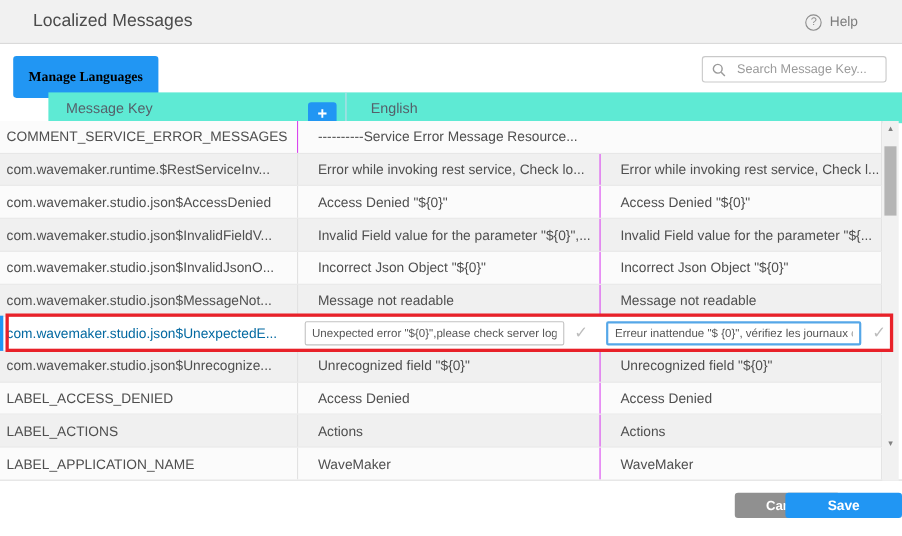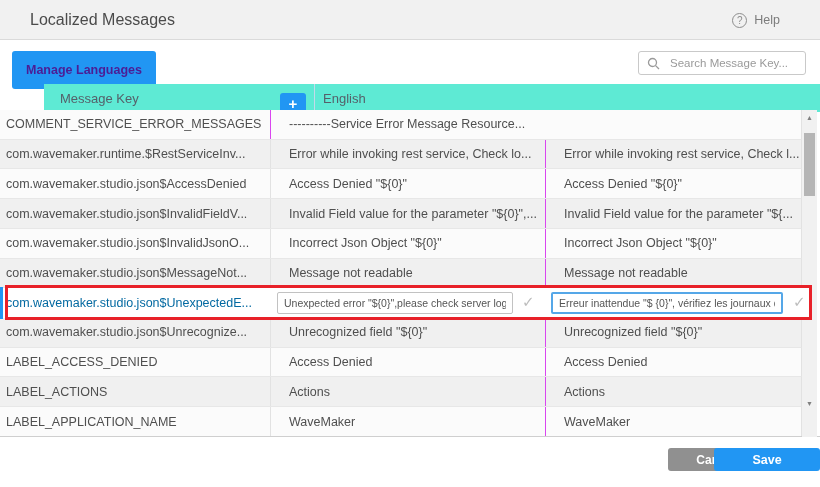--- a/index.html
+++ b/index.html
@@ -12,33 +12,33 @@
     background:#f1f1f1; border-bottom:1px solid #dadada; display:flex; align-items:center; }
   .title { margin-left:30px; font-size:16px; color:#4b4b4b; }
   .help { position:absolute; right:40px; top:0; height:40px; display:flex; align-items:center; gap:7px;
     color:#7c7c7c; font-size:12.5px; cursor:pointer; }
   .help-circle { width:15px; height:15px; border:1px solid #8d8d8d; border-radius:50%;
     display:flex; align-items:center; justify-content:center; font-size:10px; color:#8d8d8d; }
 
   
   .toolbar { position:absolute; left:0; top:41px; width:820px; height:43px; background:#fff; }
   .btn-manage { position:absolute; left:12px; top:10px; height:38px; padding:0 14px;
-    background:#2196f3; color:#4c1d95; font-size:12.5px; font-weight:bold; border:none; border-radius:3px;
-    display:flex; align-items:center; cursor:pointer; }
+    background:#2196f3; color:#000000; font-size:12.5px; font-weight:bold; border:none; border-radius:3px;
+    display:flex; align-items:center; cursor:pointer;font-family:Liberation Serif, serif; }
   .searchbox { position:absolute; right:14px; top:10px; width:168px; height:24px;
     border:1px solid #c9c9c9; border-radius:3px; background:#fff; display:flex; align-items:center; padding:0 8px; gap:10px; }
   .searchbox input { border:none; outline:none; flex:1; font-size:11.5px; color:#555; min-width:0;
     font-family:"Liberation Sans","DejaVu Sans",sans-serif; }
   .searchbox input::placeholder { color:#9a9a9a; }
 
   
   .thead { position:absolute; left:0; top:84px; width:820px; height:28px; background:#5eead4;
     display:flex; align-items:center; font-size:13px; color:#55606a;margin-left:44px; }
   .th-key { width:270px; padding-left:16px; position:relative; }
-  .th-en  { width:275px; padding-left:8px; border-left:1px solid #c3d9ea; height:100%; display:flex; align-items:center; }
+  .th-en  { width:275px; padding-left:22px; border-left:1px solid #c3d9ea; height:100%; display:flex; align-items:center; }
   .th-fr  { flex:1; border-left:1px solid #c3d9ea; height:100%; position:relative; }
   .btn-plus { position:absolute; left:236px; top:2px; width:26px; height:21px; background:#2196f3;
     border:none; border-radius:3px; color:#fff; font-size:15px; font-weight:bold; line-height:19px;
     cursor:pointer; }
   .lang-select { position:absolute; left:15px; top:2px; width:247px; height:21px; background:#fff;
     border:1px solid #b7b7b7; border-radius:2px; display:flex; align-items:center; padding:0 8px 0 12px;
     font-size:12px; color:#444; cursor:pointer; }
   .lang-select .caret { margin-left:auto; font-size:7px; color:#333; }
 
   

